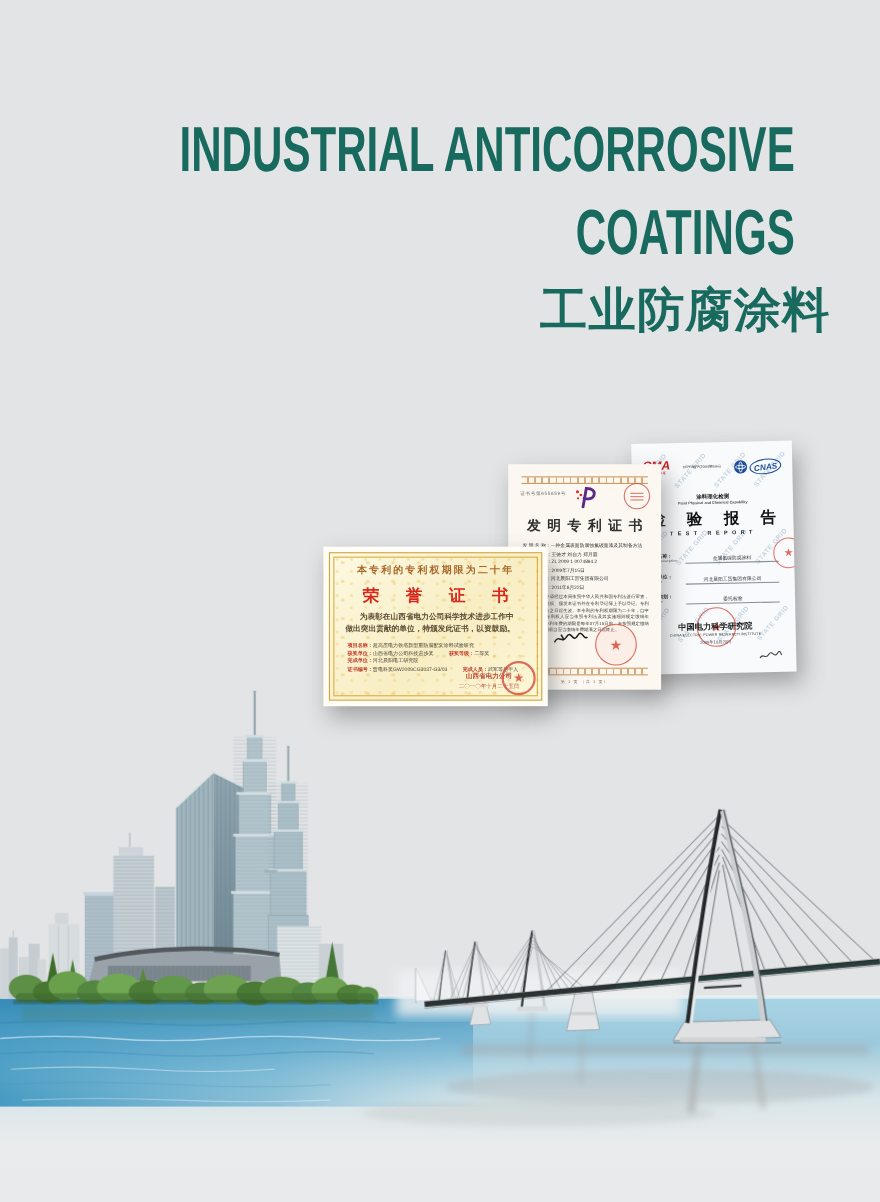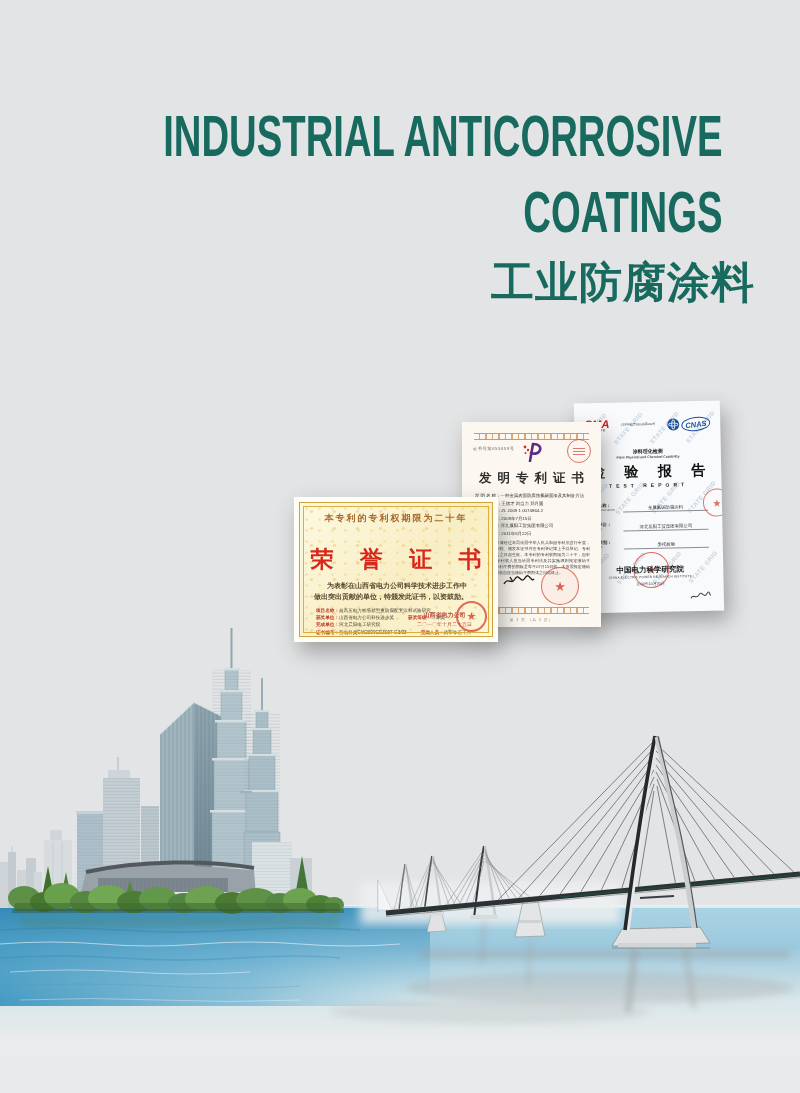--- a/index.html
+++ b/index.html
@@ -21,21 +21,21 @@
   .cert-honor{left:294px;top:497px;width:204px;height:145px;background:#fffdf5;
       padding:5px;z-index:4;box-sizing:border-box;}
   .honor-inner{width:100%;height:100%;box-sizing:border-box;position:relative;
       border:1.5px solid #cfa23a;outline:1px solid #d9ae43;outline-offset:-5px;
       background-image:
         radial-gradient(rgba(231,192,88,.45) 1.2px, transparent 2.4px),
         radial-gradient(rgba(240,212,130,.55) 1px, transparent 2px),
         linear-gradient(135deg,#fdf9e2,#f8eec4 55%,#fdf7d8);
       background-size:23px 17px,13px 11px,100% 100%;text-align:center;}
   .honor-header{margin-top:9px;font-size:9px;font-weight:bold;color:#a8672b;letter-spacing:2px;}
-  .honor-title{margin-top:19px;font-size:23px;font-weight:bold;color:#d7281b;letter-spacing:10px;text-indent:10px;}
+  .honor-title{margin-top:7px;font-size:15px;font-weight:bold;color:#d7281b;letter-spacing:10px;text-indent:10px;}
   .honor-body{margin:6px 14px 0 14px;font-size:7px;line-height:10.5px;color:#5a4a33;
       font-weight:bold;text-align:left;}
   .honor-body .l1{text-indent:13px;}
   .honor-fields{margin:5px 14px 0 16px;text-align:left;font-size:4.6px;line-height:7.2px;}
   .honor-fields .lab{color:#c0392b;font-weight:bold;}
   .honor-fields .val{color:#4a4238;}
   .honor-fields .pair2{margin-left:14px;}
   .honor-sign{position:absolute;right:20px;bottom:9px;text-align:center;}
   .honor-issuer{font-size:6px;color:#b5493a;font-weight:bold;}
   .honor-date{font-size:5px;color:#b5493a;margin-top:1px;}

